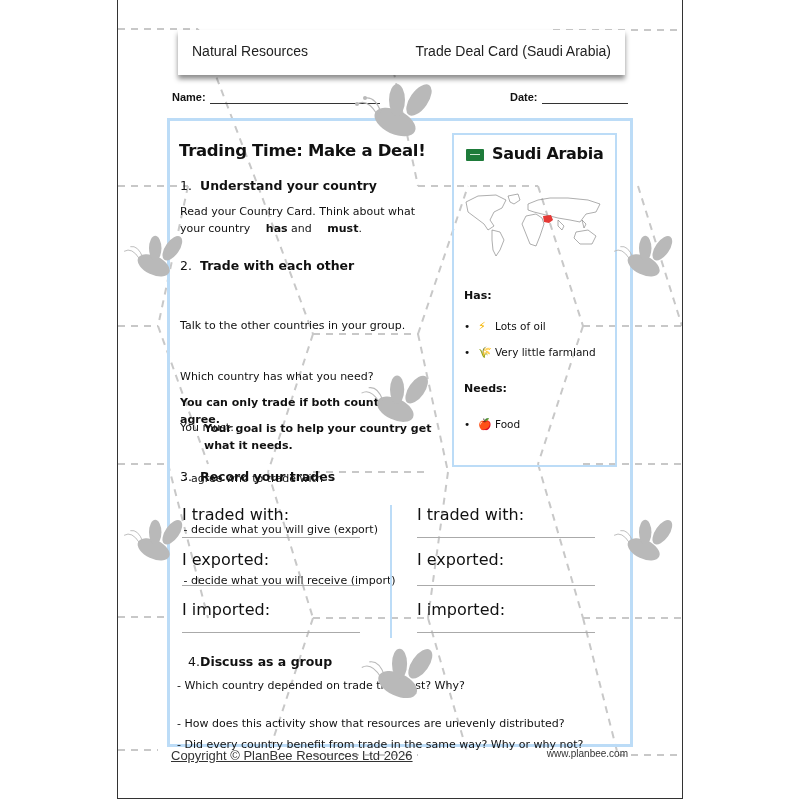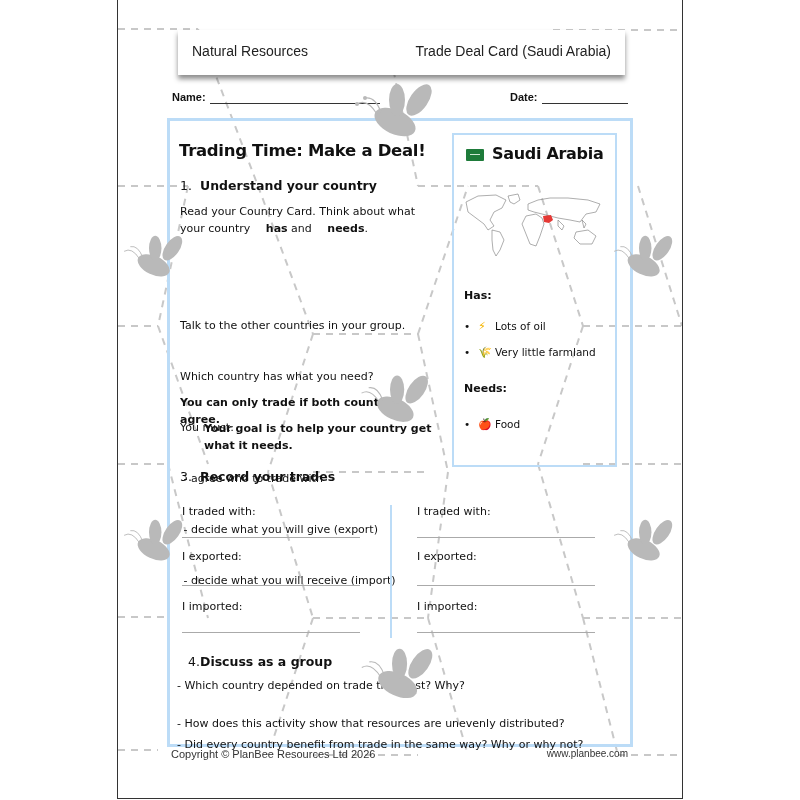--- a/index.html
+++ b/index.html
@@ -31,27 +31,27 @@
     .flag { position: absolute; left: 12px; top: 14px; width: 18px; height: 12px; background: #1e7b3a; border-radius: 1px; }
     .flag::after { content: ""; position: absolute; left: 4px; top: 5px; width: 10px; height: 1px; background: #cfe8d4; }
     .country-name { position: absolute; left: 38px; top: 9px; font-size: 16px; font-weight: bold; letter-spacing: -0.3px; }
     .map { position: absolute; left: 4px; top: 55px; width: 150px; height: 70px; }
     .card-label { position: absolute; left: 10px; font-size: 11px; font-weight: bold; }
     .card-item { position: absolute; left: 10px; font-size: 10.5px; }
     .card-item .bullet { display: inline-block; width: 14px; }
     .card-item .emoji { display: inline-block; width: 17px; font-size: 11px; }
 
     .trade-col { position: absolute; top: 505px; width: 180px; }
-    .trade-label { position: absolute; left: 0; font-size: 11px; }
+    .trade-label { position: absolute; left: 0; font-size: 16px; }
     .trade-line { position: absolute; left: 0; width: 178px; border-bottom: 1px solid #aaa; }
     .divider { position: absolute; left: 272px; top: 505px; width: 2px; height: 133px; background: #bcdcf7; }
 
     .discuss-item { position: absolute; left: 59px; font-size: 11px; }
 
-    .footer-left { position: absolute; left: 53px; top: 748px; font-family: "Liberation Sans", sans-serif; font-size: 11px; color: #333; }
+    .footer-left { position: absolute; left: 53px; top: 748px; font-family: "Liberation Sans", sans-serif; font-size: 13px; color: #333; text-decoration: underline; }
     .footer-right { position: absolute; right: 54px; top: 748px; font-family: "Liberation Sans", sans-serif; font-size: 10px; color: #333; }
   </style>
 </head>
 <body>
 
 <div class="page">
 
   <svg class="bg-pattern" viewBox="0 0 564 798">
     <g stroke="#c8c8c8" stroke-width="2" stroke-dasharray="7,6" fill="none">
       <line x1="0" y1="29" x2="80" y2="29"></line>
@@ -105,23 +105,26 @@
   </div>
 
   <div class="main-box"></div>
 
   <div class="title">Trading Time: Make a Deal!</div>
 
   <div class="sec-head" style="top:178px;">
     <span class="num">1.</span><span>Understand your country</span>
   </div>
   <div class="body-text" style="top:203px;">
-    <span>Read your Country Card. Think about what your country </span><b>has</b><span> and </span><b>needs</b><span>.</span>
-  </div>
-
+    <span>Read your Country Card. Think about what your country </span><b>has</b><span> and </span><b>must</b><span>.</span>
+  </div>
+
+  <div class="sec-head" style="top:258px;">
+    <span class="num">2.</span><span>Trade with each other</span>
+  </div>
   <div class="body-text" style="top:283px; white-space:pre;">
     <div>Talk to the other countries in your group.</div>
     <div>Which country has what you need?</div>
     <div>You must:</div>
     <div> - agree who to trade with</div>
     <div> - decide what you will give (export)</div>
     <div> - decide what you will receive (import)</div>
   </div>
   <div class="bold-p" style="top:394px; width:260px;">You can only trade if both countries agree.</div>
   <div class="bold-p" style="top:420px;margin-left:24px;">Your goal is to help your country get what it needs.</div>

